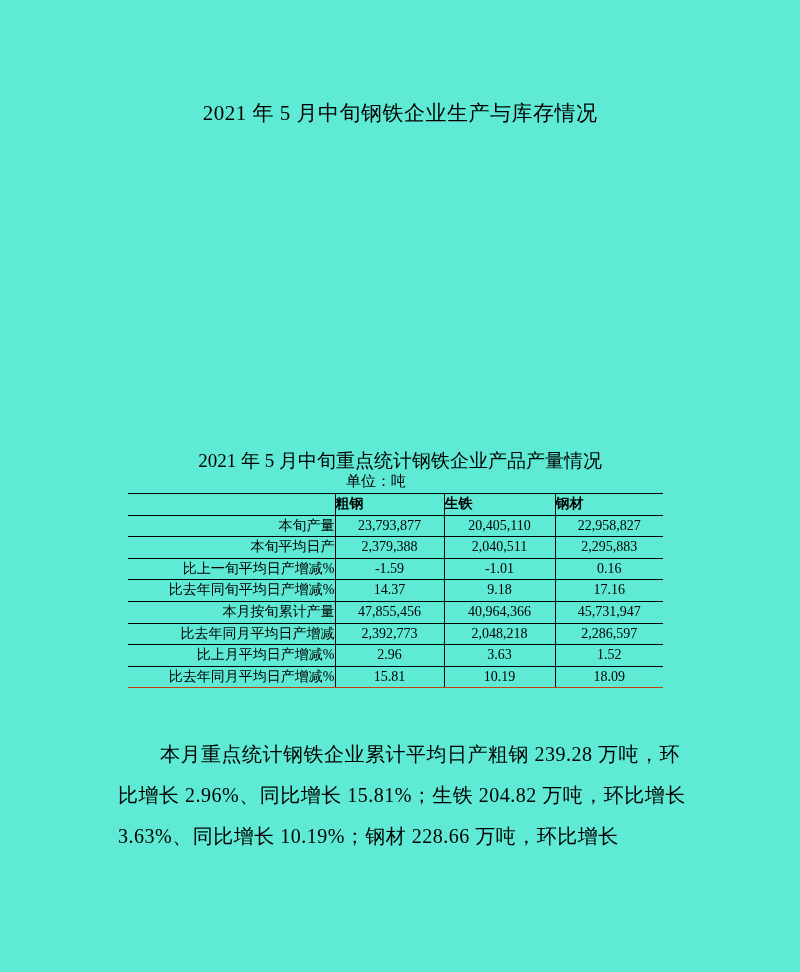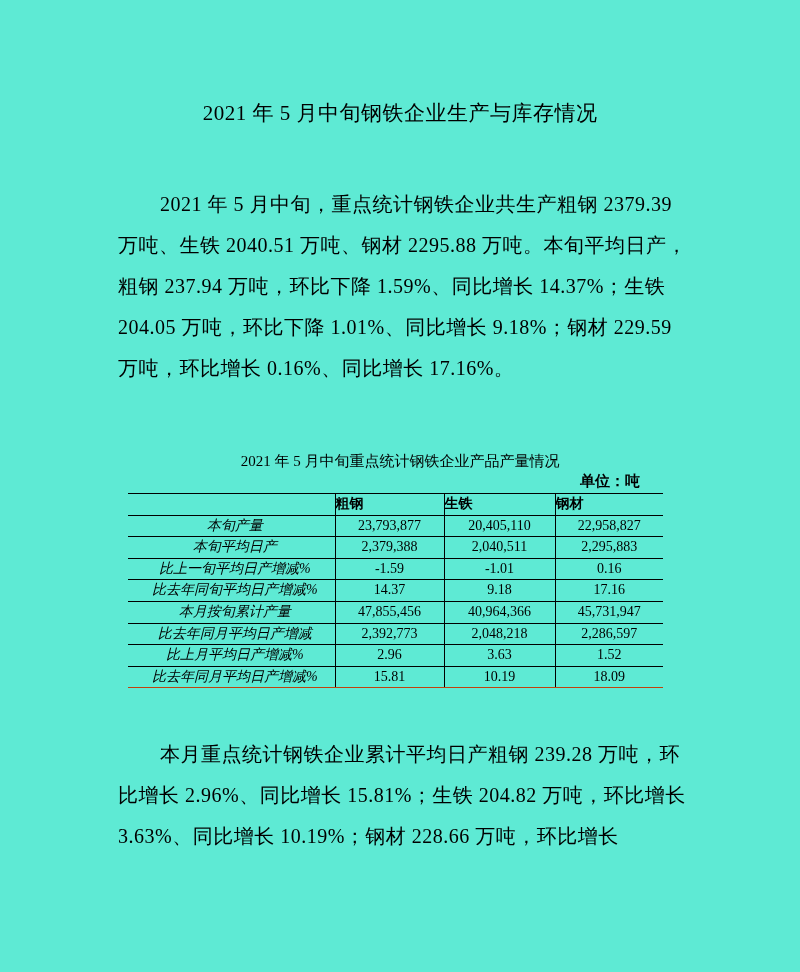--- a/index.html
+++ b/index.html
@@ -46,33 +46,32 @@
     padding-left: 42px;
   }
   .para1 { top: 184px; }
   .para2 { top: 734px; }
   .table-title {
     position: absolute;
     top: 451px;
     left: 0;
     width: 800px;
     text-align: center;
-    font-size: 15px;
+    font-size: 19px;
     line-height: 20px;
     white-space: nowrap;
   }
   .unit-label {
     position: absolute;
     top: 471px;
-    left: 128px;
+    left: 120px;
     width: 512px;
-    text-align: right;
+    text-align: center;
     font-size: 15px;
     line-height: 20px;
-    font-weight: bold;
   }
   table.prod-table {
     position: absolute;
     left: 128px;
     top: 493px;
     width: 535px;
     border-collapse: collapse;
     table-layout: fixed;
   }
   .prod-table th,
@@ -87,46 +86,38 @@
     white-space: nowrap;
   }
   .prod-table tr:last-child td {
     border-bottom: 1px solid #c2410c;
   }
   .prod-table th + th,
   .prod-table td + td {
     border-left: 1px solid #000000;
   }
   .prod-table .lbl {
-    text-align: center;
+    text-align: right;
     padding-left: 7px;
-    font-style: italic;
   }
   .prod-table .num {
     text-align: center;
   }
   .prod-table thead th {
     text-align: left;
     font-weight: bold;
   }
 </style>
 </head>
 <body>
 
 <div class="page">
 
   <div class="doc-title">2021 年 5 月中旬钢铁企业生产与库存情况</div>
 
-  <div class="para para1">
-    <div class="line indent">2021 年 5 月中旬，重点统计钢铁企业共生产粗钢 2379.39</div>
-    <div class="line">万吨、生铁 2040.51 万吨、钢材 2295.88 万吨。本旬平均日产，</div>
-    <div class="line">粗钢 237.94 万吨，环比下降 1.59%、同比增长 14.37%；生铁</div>
-    <div class="line">204.05 万吨，环比下降 1.01%、同比增长 9.18%；钢材 229.59</div>
-    <div class="line">万吨，环比增长 0.16%、同比增长 17.16%。</div>
-  </div>
 
   <div class="table-title">2021 年 5 月中旬重点统计钢铁企业产品产量情况</div>
   <div class="unit-label">单位：吨</div>
 
   <table class="prod-table">
     <colgroup>
       <col style="width:207px">
       <col style="width:109px">
       <col style="width:111px">
       <col style="width:108px">

